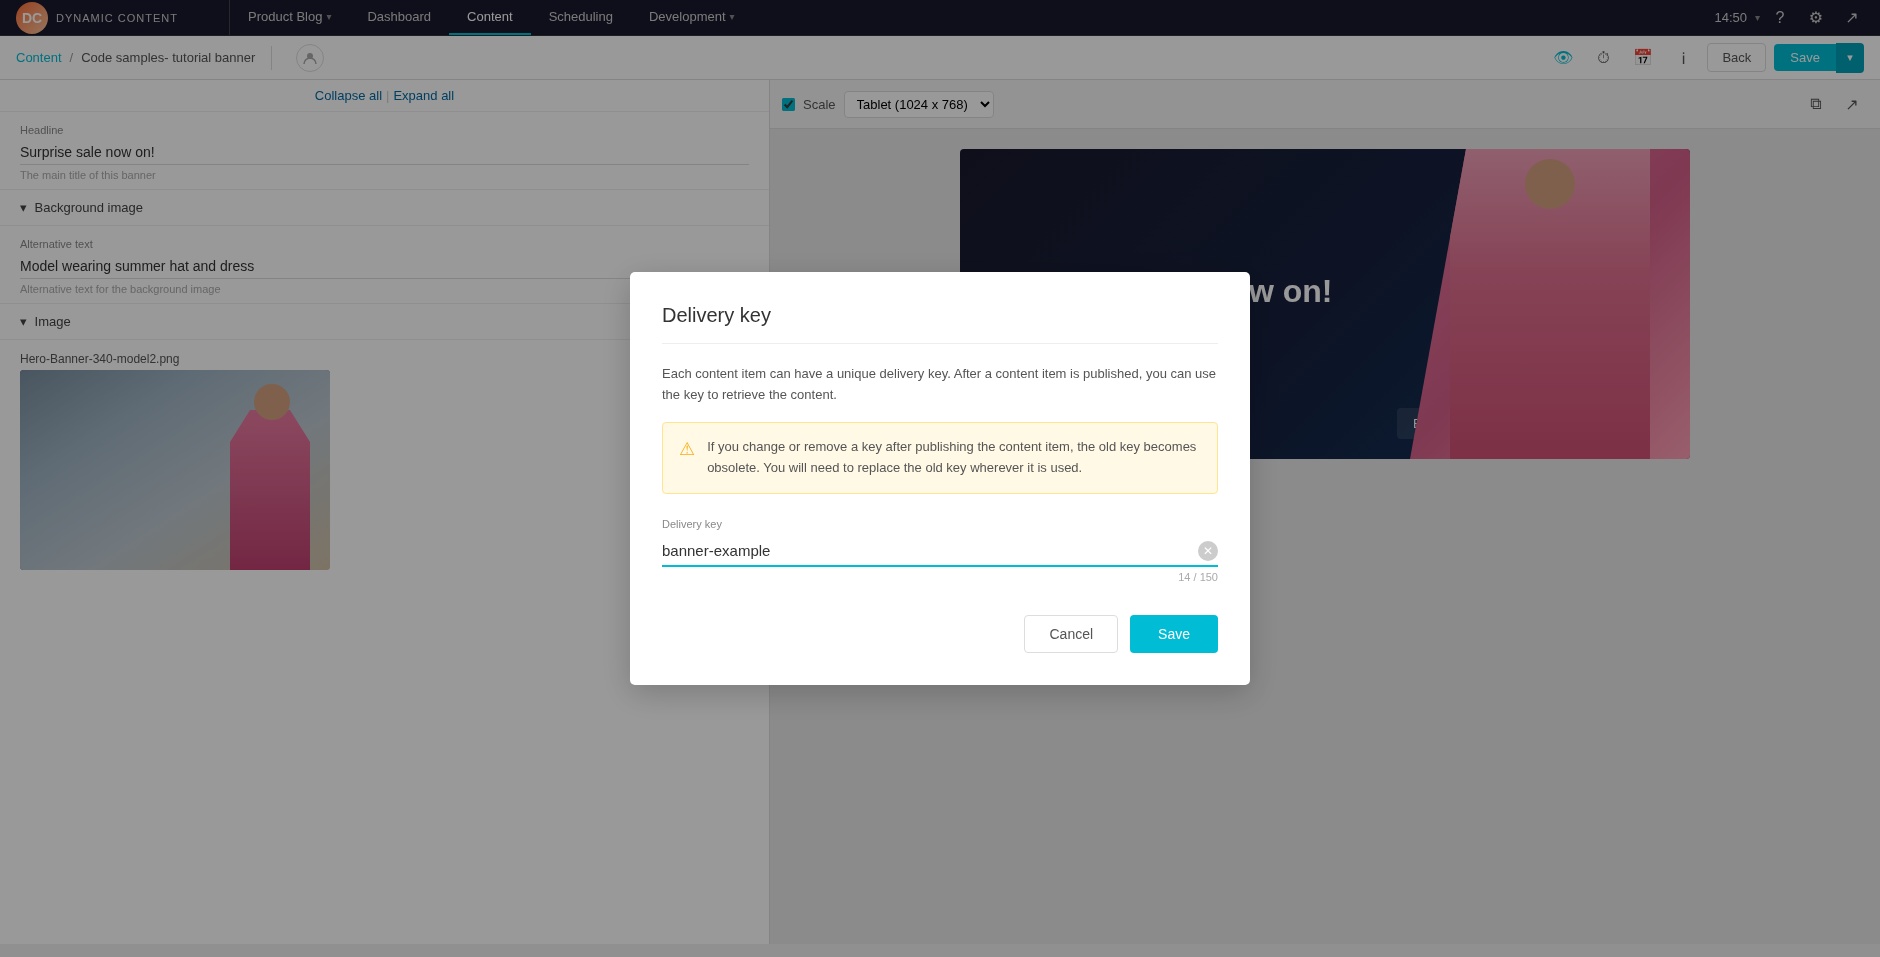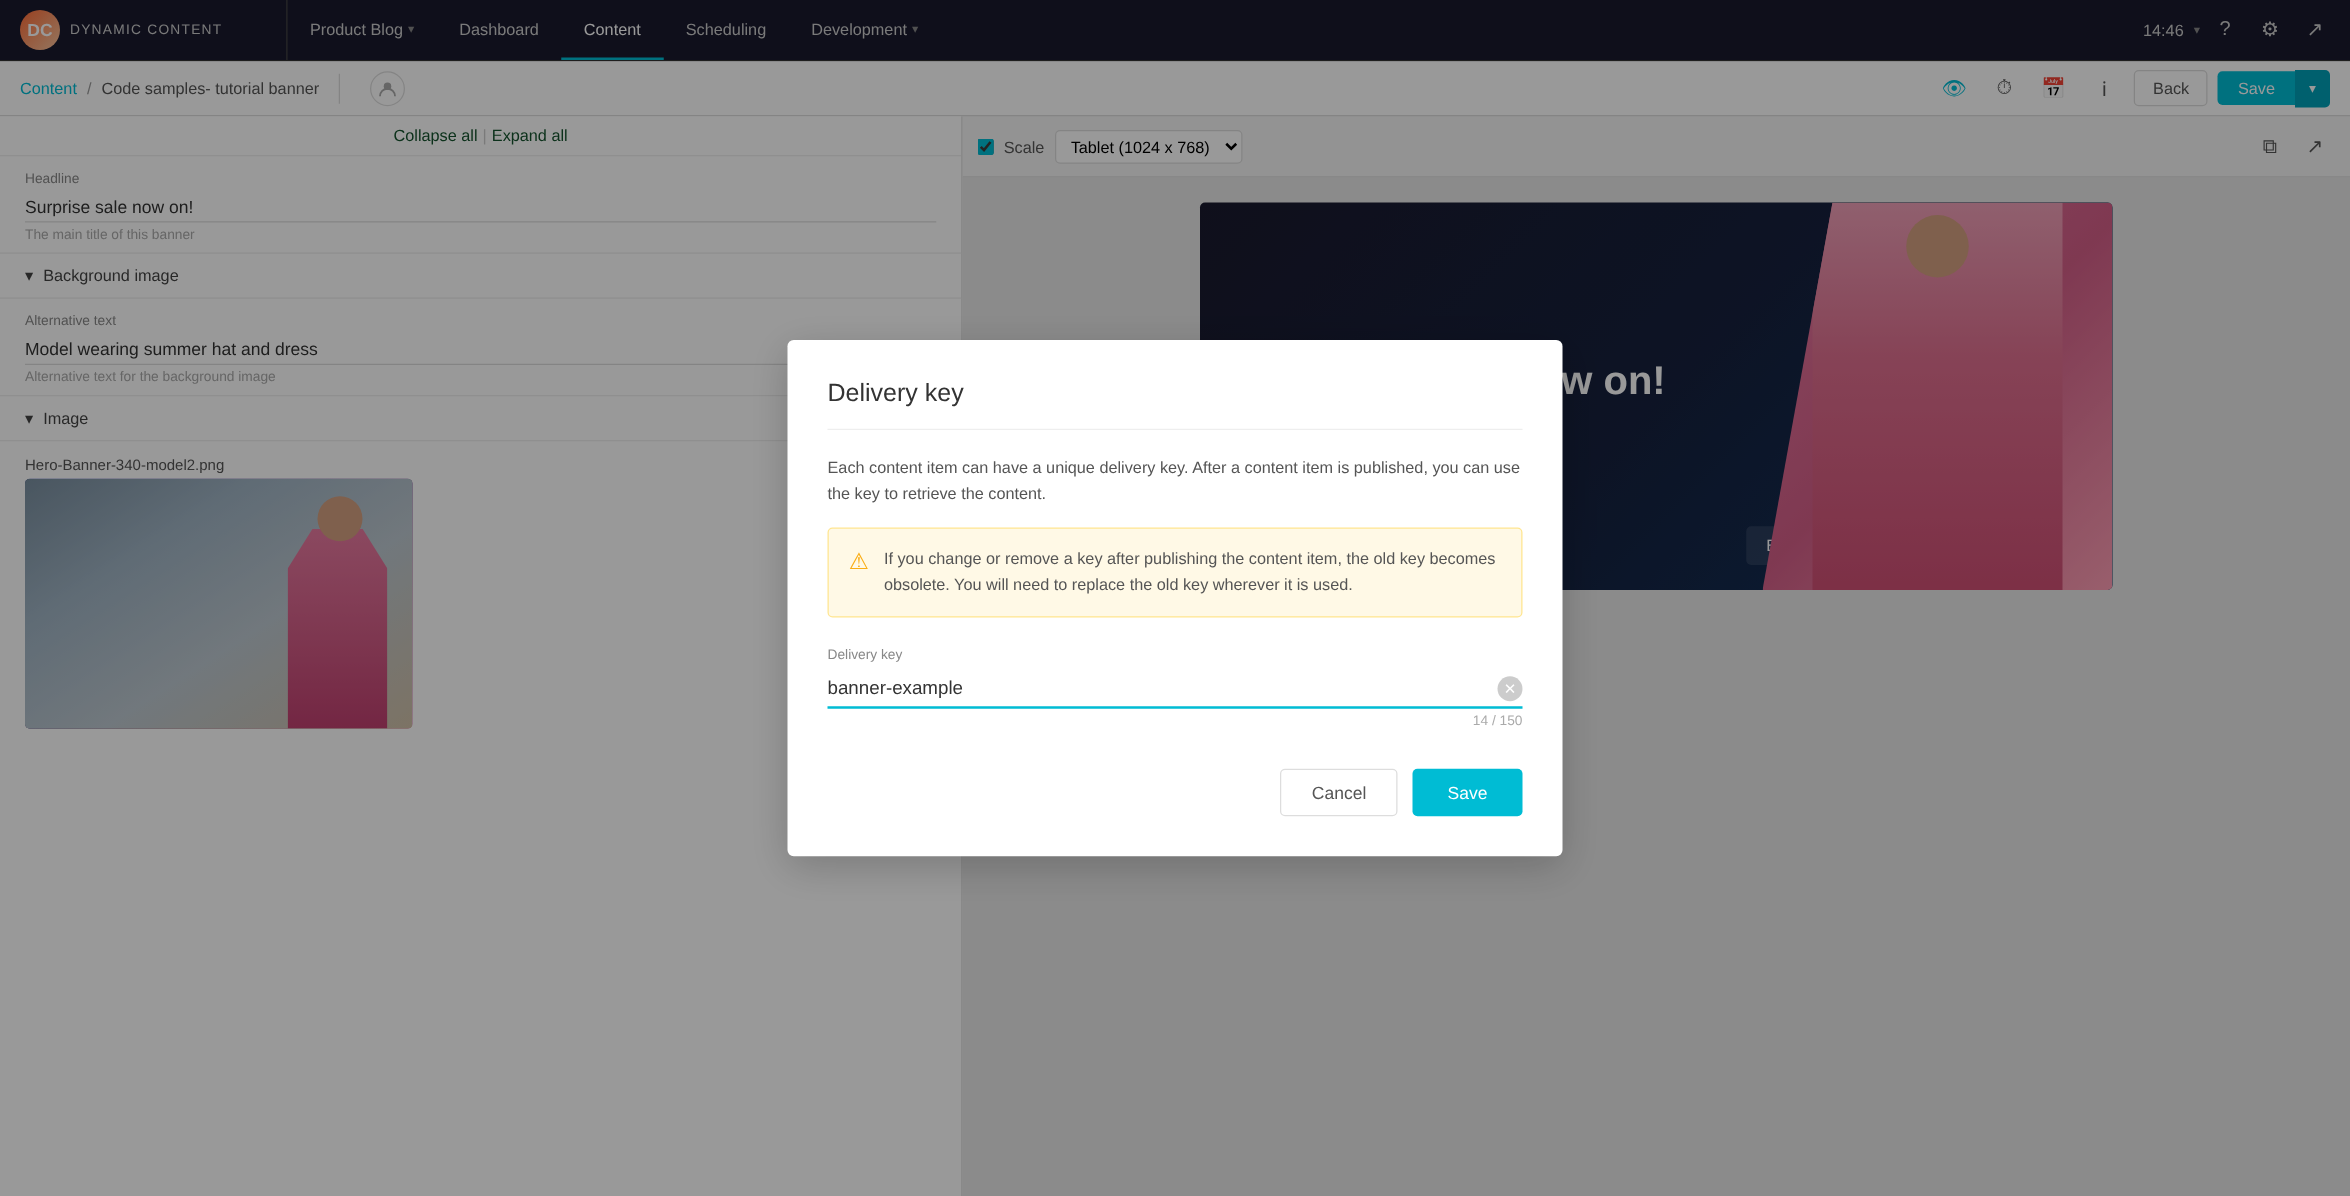--- a/index.html
+++ b/index.html
@@ -1,20 +1,20 @@
 <!DOCTYPE html>
 <html><head>
   <meta charset="utf-8">
   <style>
     * { box-sizing: border-box; margin: 0; padding: 0; }
     body { font-family: -apple-system, BlinkMacSystemFont, 'Segoe UI', sans-serif; background: #f0f0f0; color: #333; font-size: 13px; overflow: hidden; }
 
     
     .top-nav {
-      display: flex; align-items: center; height: 49px;
+      display: flex; align-items: center; height: 36px;
       background: #1a1a2e; color: #fff;
       border-bottom: 1px solid #333;
     }
     .logo-area {
       display: flex; align-items: center; gap: 8px;
       padding: 0 16px; min-width: 230px;
       border-right: 1px solid #444;
       height: 100%;
     }
     .logo-icon {
@@ -83,21 +83,21 @@
 
     
     .left-panel { width: 770px; background: #fff; border-right: 1px solid #ddd; overflow-y: auto; position: relative; }
 
     
     .collapse-bar {
       display: flex; align-items: center; justify-content: center;
       padding: 8px 16px; gap: 4px; color: #555; font-size: 13px;
       border-bottom: 1px solid #eee;
     }
-    .collapse-bar a { color: #14532d; cursor: pointer; text-decoration: none; }
+    .collapse-bar a { color: #0369a1; cursor: pointer; text-decoration: none; }
     .collapse-sep { color: #ccc; }
 
     
     .field-section { padding: 12px 20px 8px; border-bottom: 1px solid #eee; }
     .field-label { font-size: 11px; color: #888; margin-bottom: 4px; }
     .field-input {
       width: 100%; border: none; border-bottom: 1px solid #ddd;
       padding: 4px 0; font-size: 14px; color: #333; outline: none;
       background: transparent;
     }
@@ -230,21 +230,21 @@
     </div>
     <div class="nav-item">
       <span>Scheduling</span>
     </div>
     <div class="nav-item">
       <span>Development</span>
       <span class="chevron">▾</span>
     </div>
   </div>
   <div class="nav-right">
-    <span class="nav-time">14:46</span>
+    <span class="nav-time">14:50</span>
     <span class="chevron" style="color:#888;font-size:10px;">▾</span>
     <div class="nav-icon-btn">?</div>
     <div class="nav-icon-btn">⚙</div>
     <div class="nav-icon-btn">↗</div>
   </div>
 </nav>
 
 <div class="breadcrumb-bar">
   <span class="breadcrumb-link">Content</span>
   <span class="breadcrumb-sep">/</span>

